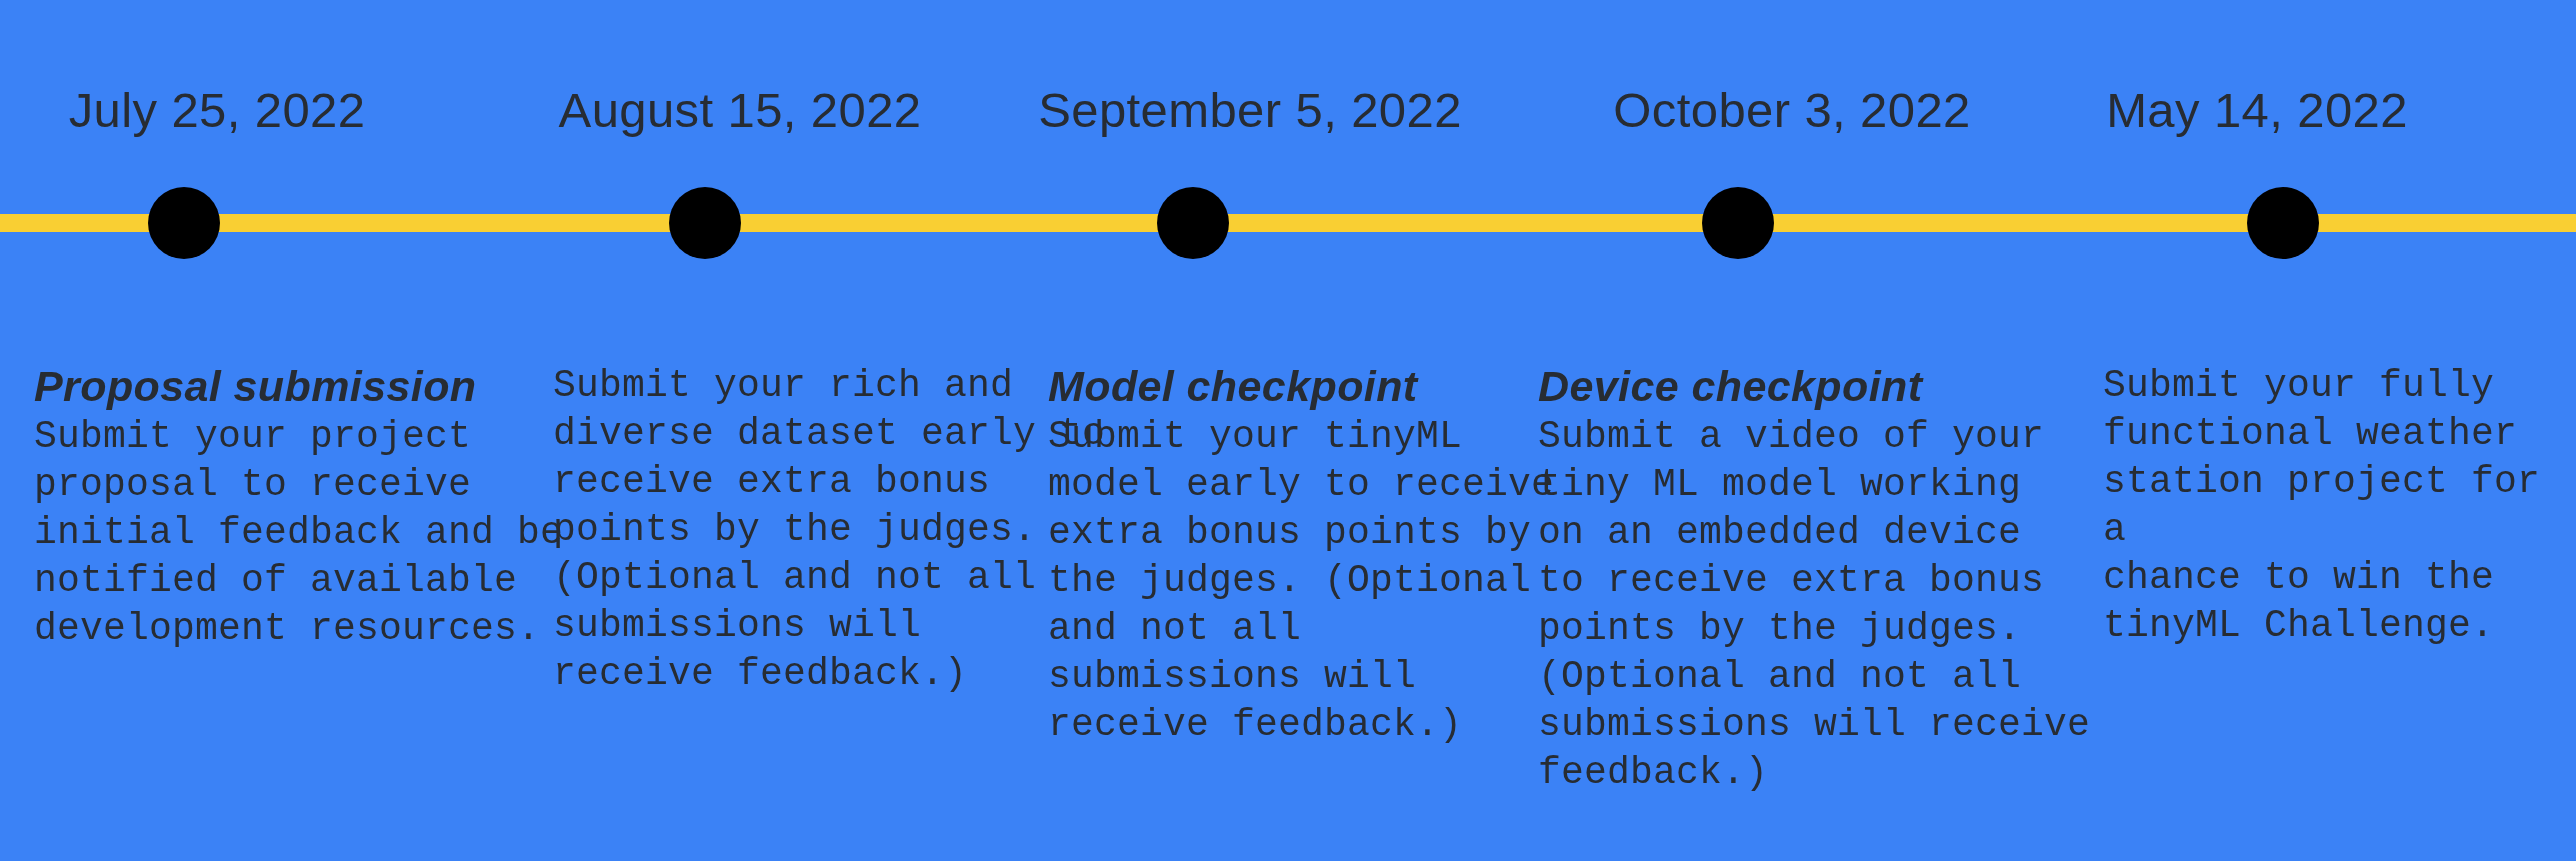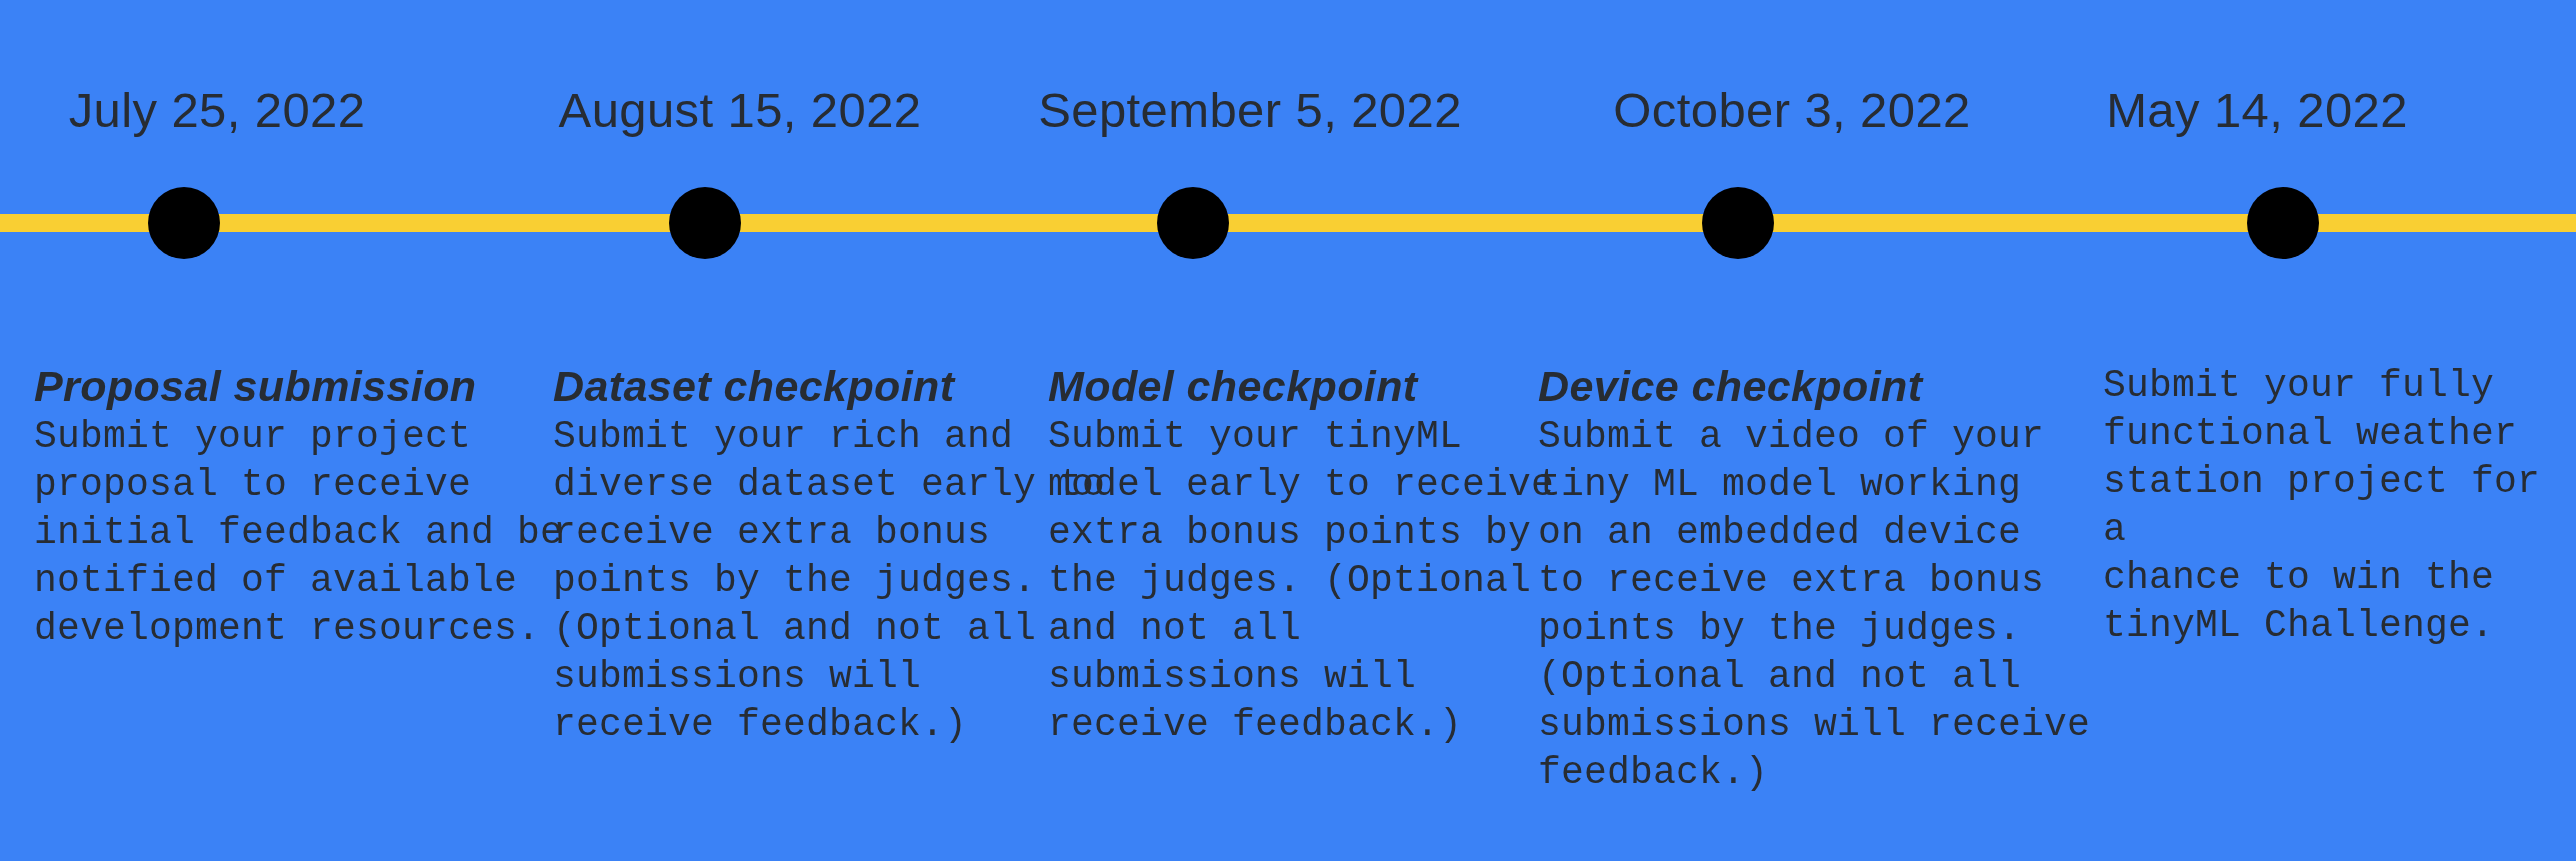--- a/index.html
+++ b/index.html
@@ -95,21 +95,20 @@
 initial feedback and be
 notified of available
 development resources.</div>
     </div>
   </div>
 
   <div class="milestone m2">
     <div class="date">August 15, 2022</div>
     <div class="dot" style="background: rgb(0, 0, 0);"></div>
     <div class="desc">
-      <div class="title">Dataset checkpoint</div>
       <div class="body">Submit your rich and
 diverse dataset early to
 receive extra bonus
 points by the judges.
 (Optional and not all
 submissions will
 receive feedback.)</div>
     </div>
   </div>
 

